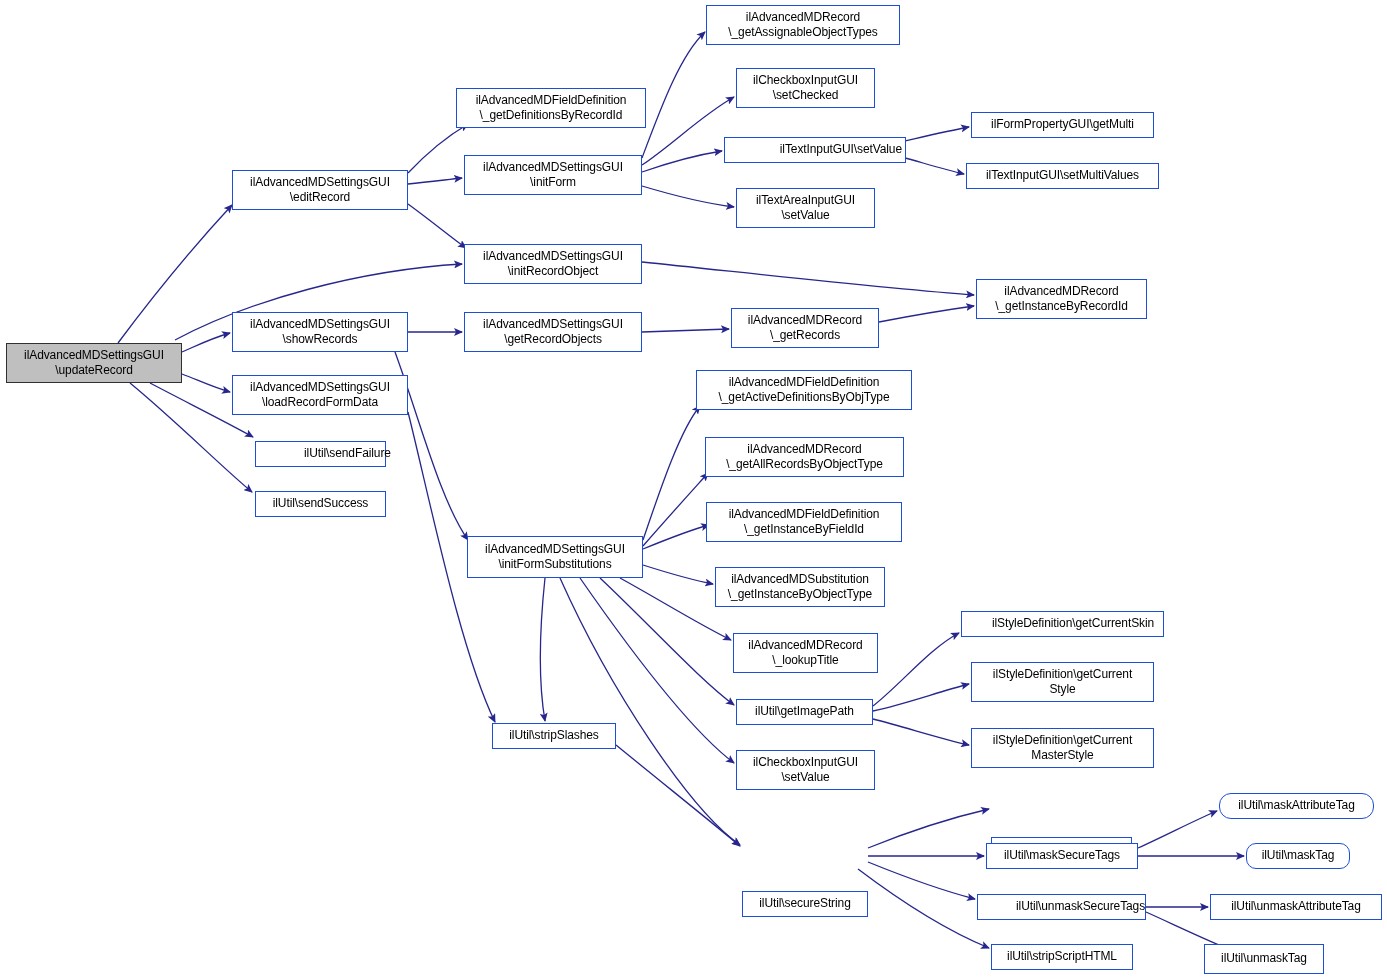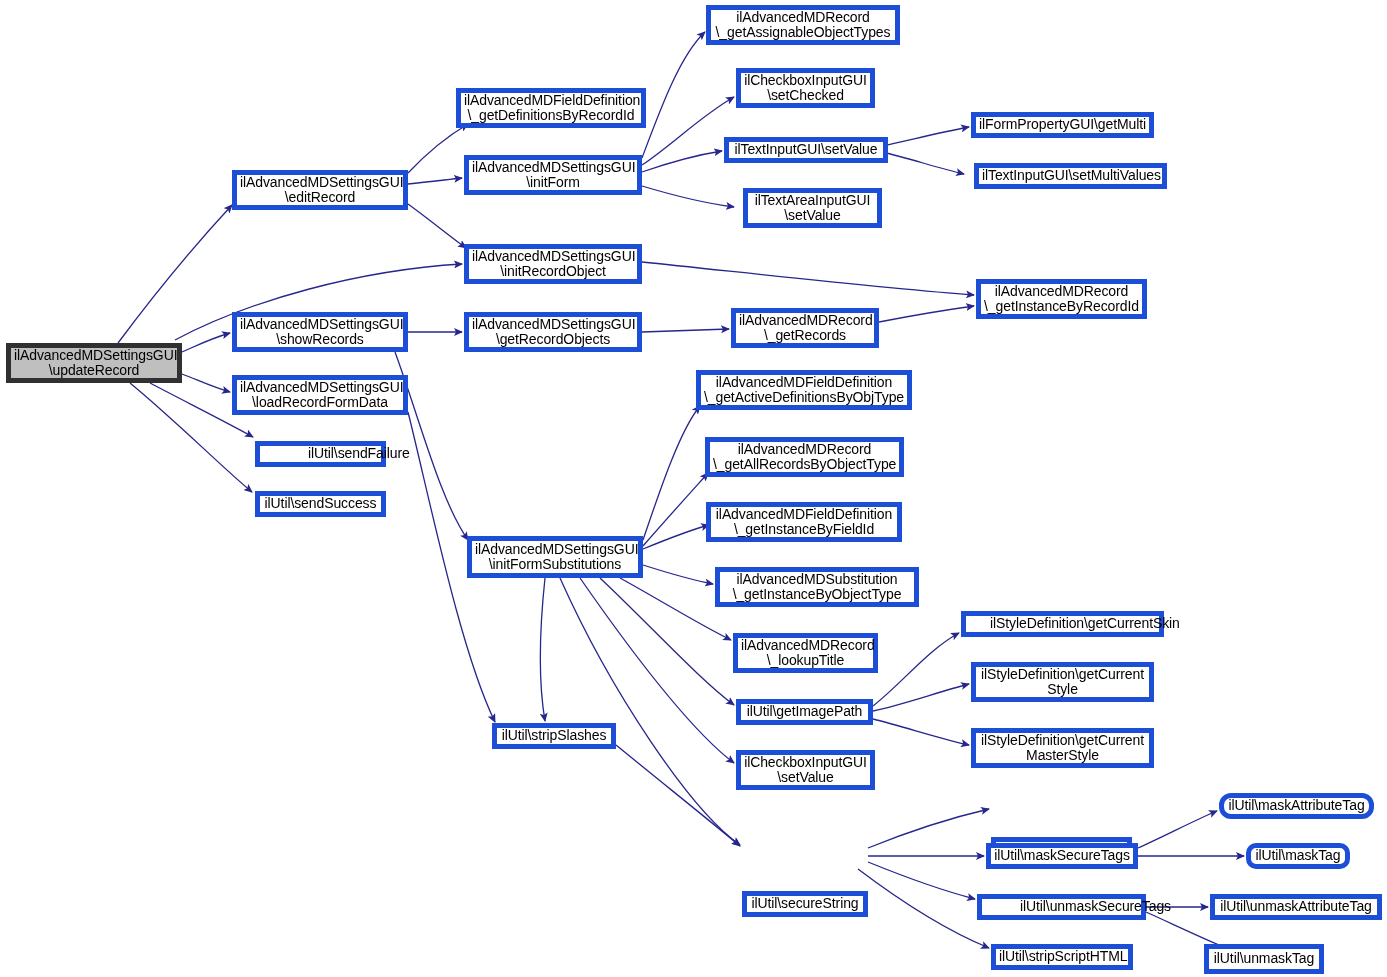--- a/index.html
+++ b/index.html
@@ -9,24 +9,24 @@
     width:1387px;
     height:977px;
     background:#ffffff;
     font-family:"Liberation Sans","DejaVu Sans",sans-serif;
     overflow:hidden;
   }
   svg.edges{position:absolute;left:0;top:0;width:1387px;height:977px;pointer-events:none;}
   .node{
     position:absolute;
     box-sizing:border-box;
-    border:5px solid #1d4ed8;
+    border:1px solid #1d4ed8;
     background:#ffffff;
     color:#000000;
-    font-size:14px;
+    font-size:12px;
     line-height:15.5px;
     display:flex;
     align-items:center;
     justify-content:center;
     text-align:center;
     white-space:pre-line;
     letter-spacing:-0.1px;
     padding:0 3px;
   }
   .node.highlight{background:#bfbfbf;border-color:#303030;}
@@ -106,36 +106,36 @@
 \initRecordObject</span></div>
       <div class="node" style="left: 464px; top: 312px; width: 178px; height: 40px;"><span class="lbl">ilAdvancedMDSettingsGUI
 \getRecordObjects</span></div>
       <div class="node" style="left: 467px; top: 536px; width: 176px; height: 42px;"><span class="lbl">ilAdvancedMDSettingsGUI
 \initFormSubstitutions</span></div>
       <div class="node" style="left: 492px; top: 723px; width: 124px; height: 26px; justify-content: flex-end;"><span class="lbl">ilUtil\stripSlashes</span></div>
       <div class="node" style="left: 706px; top: 5px; width: 194px; height: 40px;"><span class="lbl">ilAdvancedMDRecord
 \_getAssignableObjectTypes</span></div>
       <div class="node" style="left: 736px; top: 68px; width: 139px; height: 40px;"><span class="lbl">ilCheckboxInputGUI
 \setChecked</span></div>
-      <div class="node" style="left: 724px; top: 137px; width: 164px; height: 26px;"><span class="lbl">ilTextInputGUI\setValue</span></div>
-      <div class="node" style="left: 736px; top: 188px; width: 139px; height: 40px; margin-left: 7px;"><span class="lbl">ilTextAreaInputGUI
+      <div class="node" style="left: 724px; top: 137px; width: 182px; height: 26px; text-align: right;"><span class="lbl">ilTextInputGUI\setValue</span></div>
+      <div class="node" style="left: 736px; top: 188px; width: 139px; height: 40px;"><span class="lbl">ilTextAreaInputGUI
 \setValue</span></div>
       <div class="node" style="left: 971px; top: 112px; width: 183px; height: 26px;"><span class="lbl">ilFormPropertyGUI\getMulti</span></div>
-      <div class="node" style="left: 966px; top: 163px; width: 193px; height: 26px; margin-left: 8px;"><span class="lbl">ilTextInputGUI\setMultiValues</span></div>
+      <div class="node" style="left: 966px; top: 163px; width: 193px; height: 26px;"><span class="lbl">ilTextInputGUI\setMultiValues</span></div>
       <div class="node" style="left: 731px; top: 308px; width: 148px; height: 40px;"><span class="lbl">ilAdvancedMDRecord
 \_getRecords</span></div>
       <div class="node" style="left: 976px; top: 279px; width: 171px; height: 40px;"><span class="lbl">ilAdvancedMDRecord
 \_getInstanceByRecordId</span></div>
       <div class="node" style="left: 696px; top: 370px; width: 216px; height: 40px;"><span class="lbl">ilAdvancedMDFieldDefinition
 \_getActiveDefinitionsByObjType</span></div>
       <div class="node" style="left: 705px; top: 437px; width: 199px; height: 40px;"><span class="lbl">ilAdvancedMDRecord
 \_getAllRecordsByObjectType</span></div>
       <div class="node" style="left: 706px; top: 502px; width: 196px; height: 40px;"><span class="lbl">ilAdvancedMDFieldDefinition
 \_getInstanceByFieldId</span></div>
-      <div class="node" style="left: 715px; top: 567px; width: 204px; height: 40px;"><span class="lbl">ilAdvancedMDSubstitution
+      <div class="node" style="left: 715px; top: 567px; width: 170px; height: 40px;"><span class="lbl">ilAdvancedMDSubstitution
 \_getInstanceByObjectType</span></div>
       <div class="node" style="left: 733px; top: 633px; width: 145px; height: 40px;"><span class="lbl">ilAdvancedMDRecord
 \_lookupTitle</span></div>
       <div class="node" style="left: 736px; top: 699px; width: 137px; height: 26px;"><span class="lbl">ilUtil\getImagePath</span></div>
       <div class="node" style="left: 736px; top: 750px; width: 139px; height: 40px;"><span class="lbl">ilCheckboxInputGUI
 \setValue</span></div>
       <div class="node" style="left: 961px; top: 611px; width: 203px; height: 26px; padding-left: 24px;"><span class="lbl">ilStyleDefinition\getCurrentSkin</span></div>
       <div class="node" style="left: 971px; top: 662px; width: 183px; height: 40px;"><span class="lbl">ilStyleDefinition\getCurrent
 Style</span></div>
       <div class="node" style="left: 971px; top: 728px; width: 183px; height: 40px;"><span class="lbl">ilStyleDefinition\getCurrent

